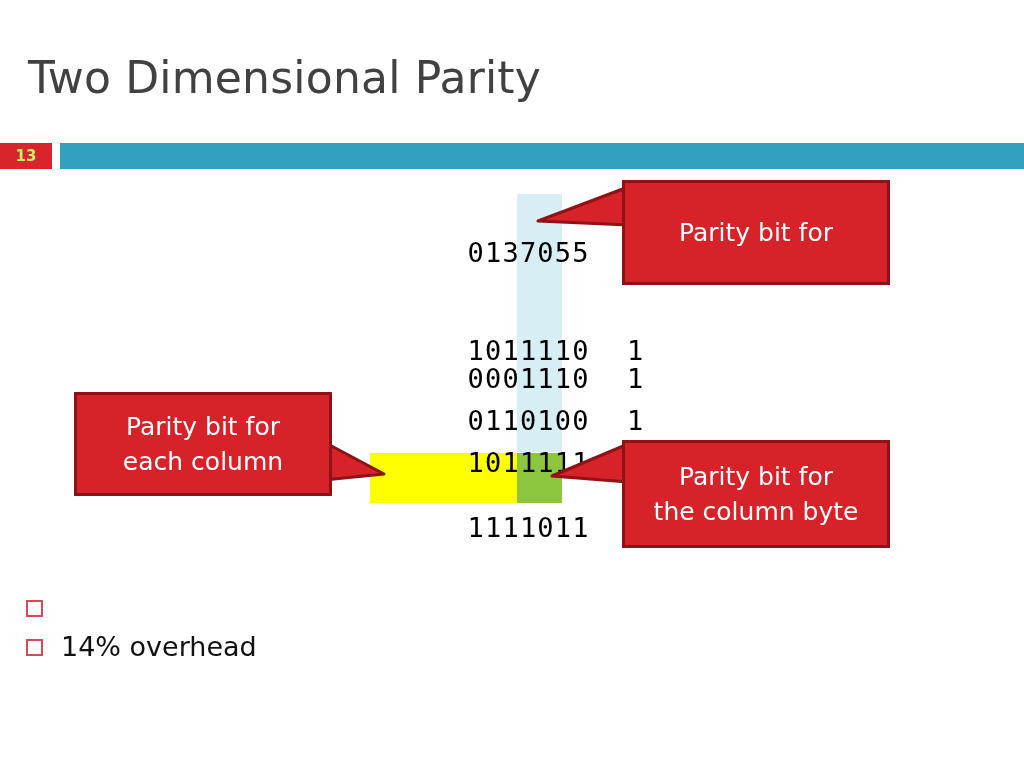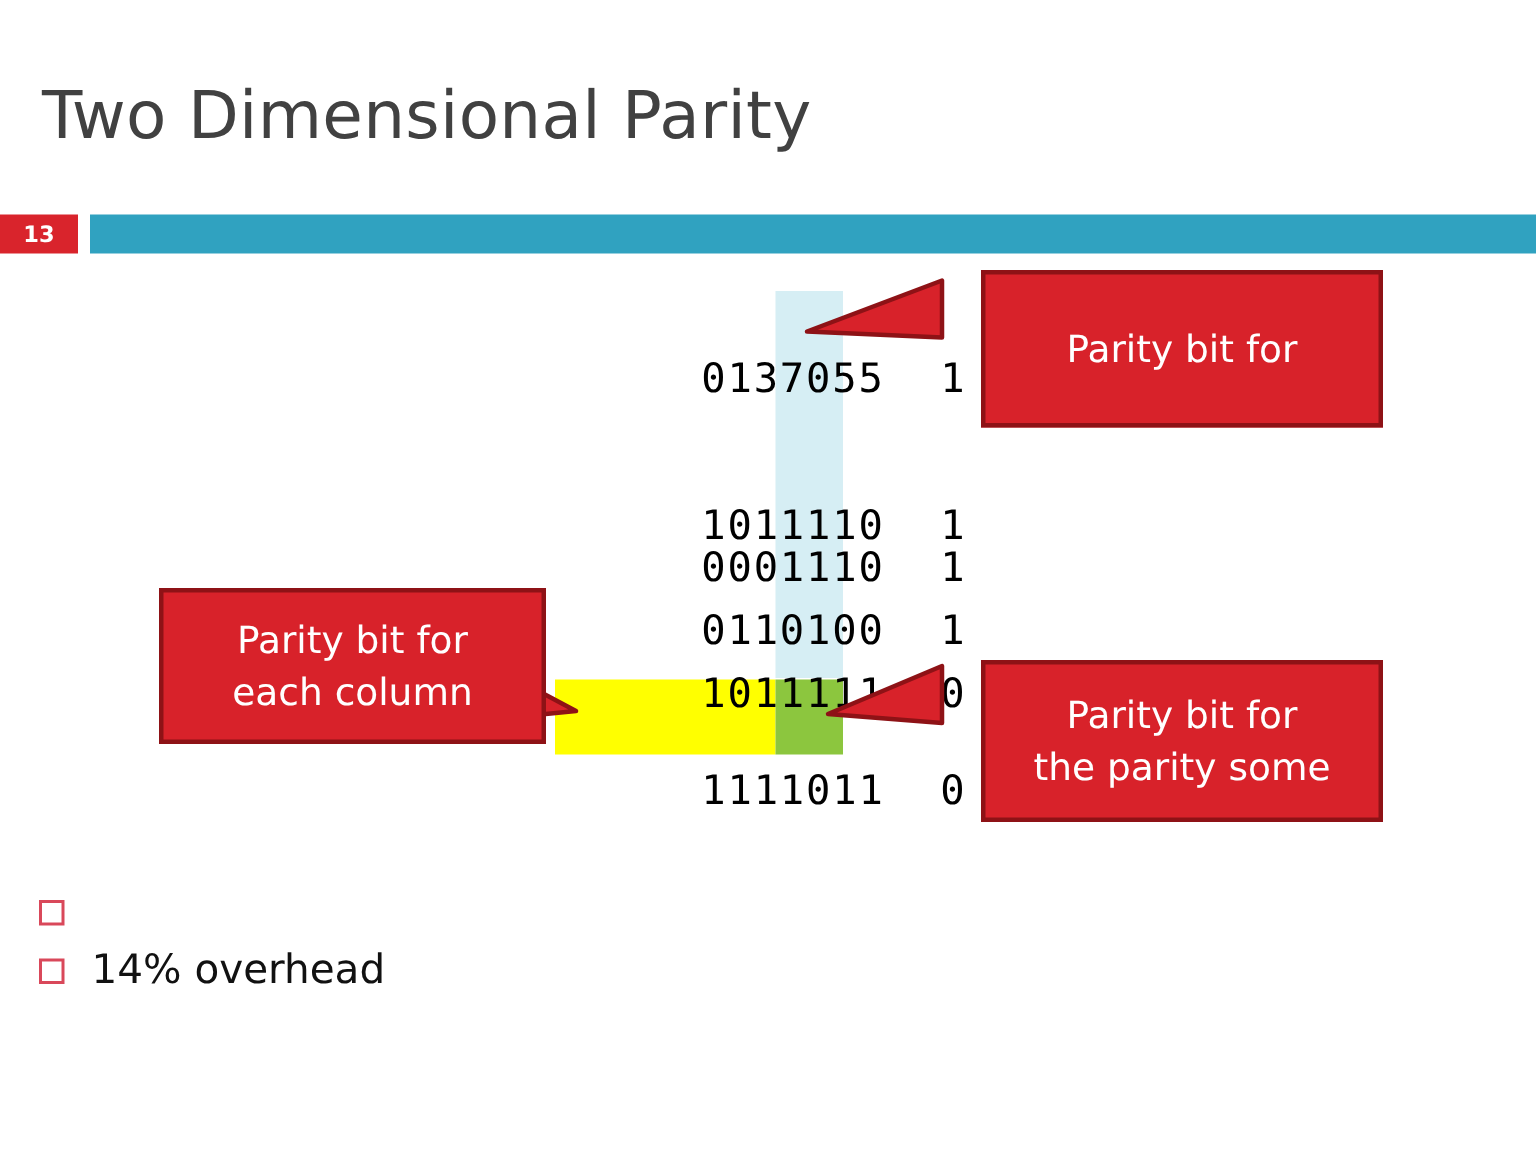--- a/index.html
+++ b/index.html
@@ -40,21 +40,21 @@
     width: 1024px;
     height: 26px;
   }
   #page-badge {
     position: absolute;
     left: 0;
     top: 0;
     width: 52px;
     height: 26px;
     background: #d9242c;
-    color: #ffffff;
+    color: #bef264;
     font-size: 15px;
     font-weight: bold;
     display: flex;
     align-items: center;
     justify-content: center;
     font-family: "DejaVu Sans", sans-serif;
   }
   #divider-bar {
     position: absolute;
     left: 60px;
@@ -130,21 +130,20 @@
     font-family: "DejaVu Sans", sans-serif;
     font-size: 25px;
     line-height: 1.42;
     text-align: center;
     display: flex;
     flex-direction: column;
     align-items: center;
     justify-content: center;
     box-sizing: border-box;
     z-index: 3;
-    margin-left: 32px;
   }
   .callout .line {
     display: block;
   }
   .pointer {
     position: absolute;
     z-index: 2;
     overflow: visible;
   }
 
@@ -268,21 +267,21 @@
     <span class="line">Parity bit for</span>
     <span class="line">each column</span>
   </div>
 
   <svg id="pointer-byte" class="pointer" viewBox="0 0 78 58">
     <polygon points="0,34 76,2 76,40" fill="#d8222a" stroke="#8e1216" stroke-width="3" stroke-linejoin="round"></polygon>
   </svg>
 
   <div id="callout-byte" class="callout">
     <span class="line">Parity bit for</span>
-    <span class="line">the parity some</span>
+    <span class="line">the column byte</span>
   </div>
 
   <div id="bullets">
     <div class="bullet-item">
       <span class="bullet-marker"></span>
     </div>
     <div class="bullet-item">
       <span class="bullet-marker"></span>
       <span class="bullet-text">14% overhead</span>
     </div>

